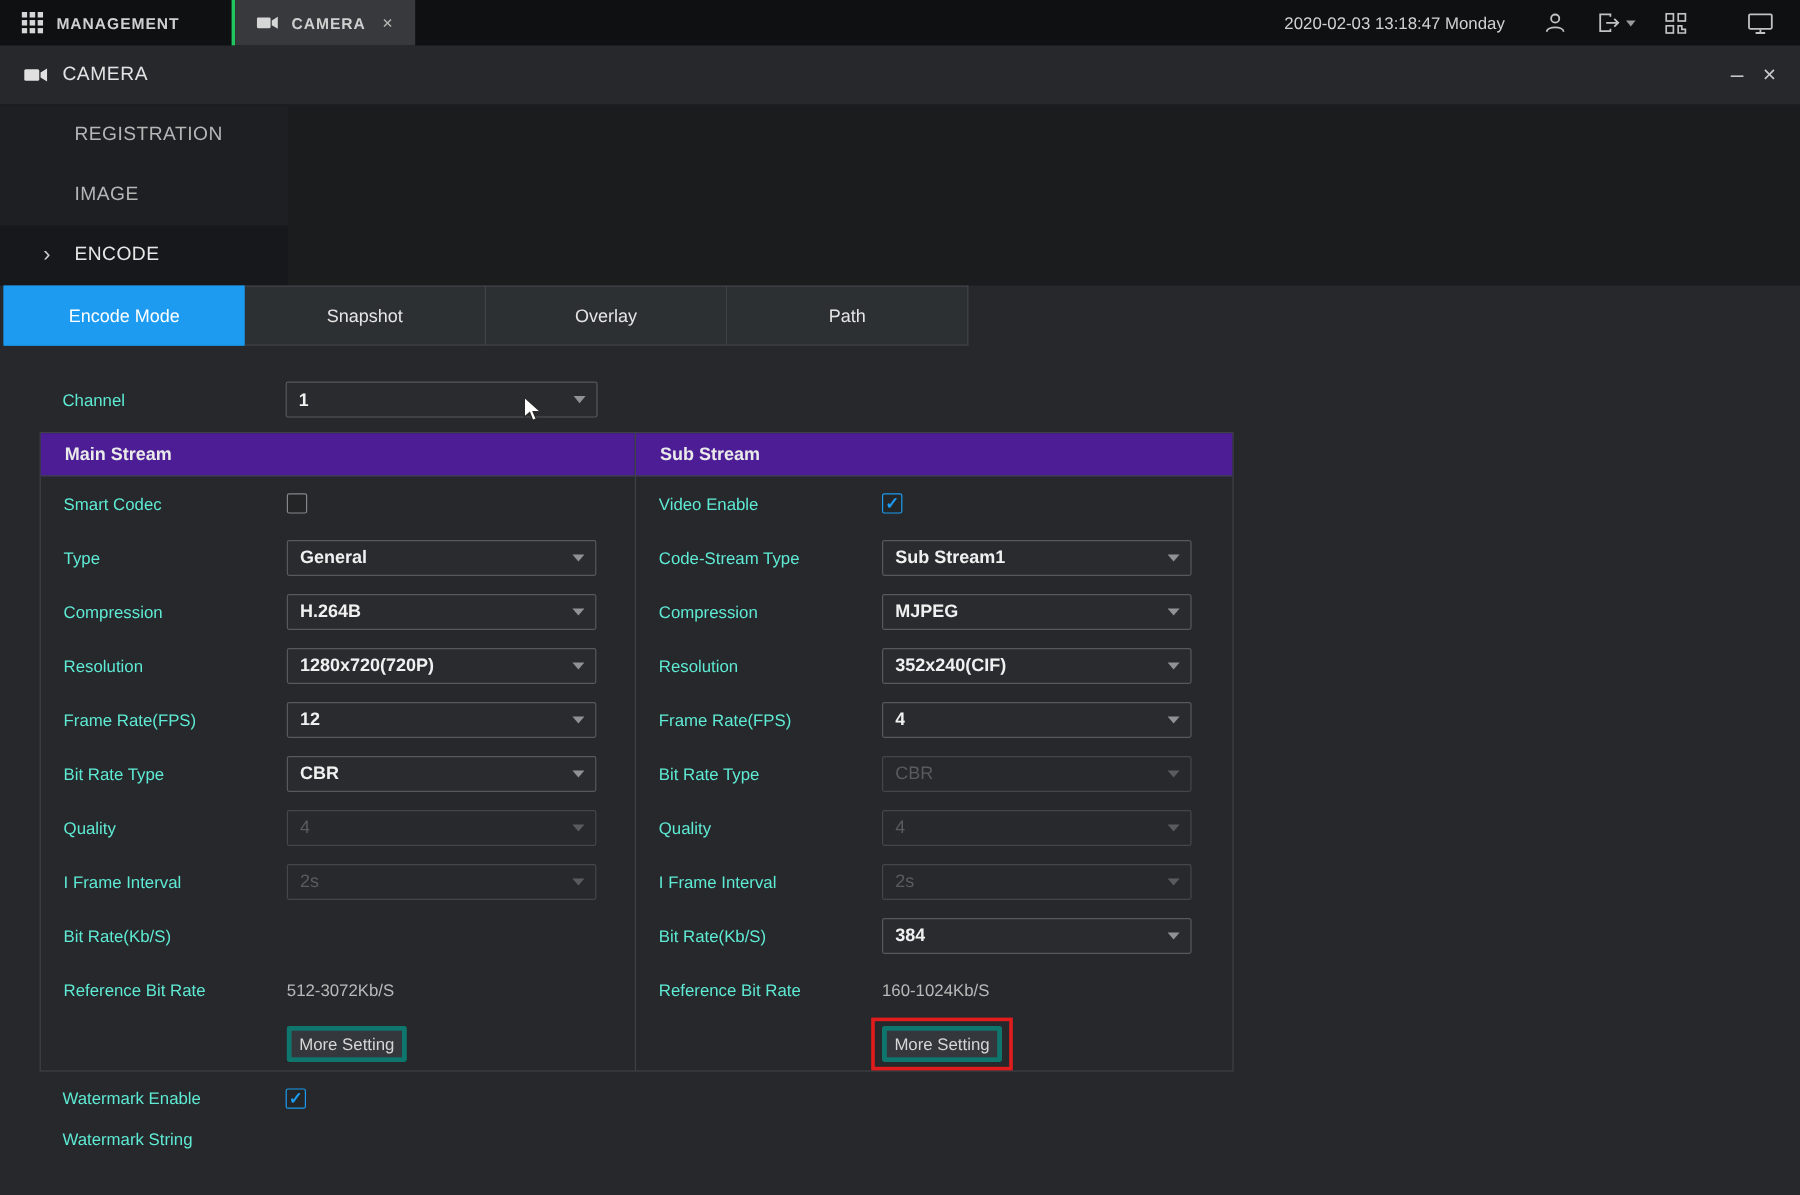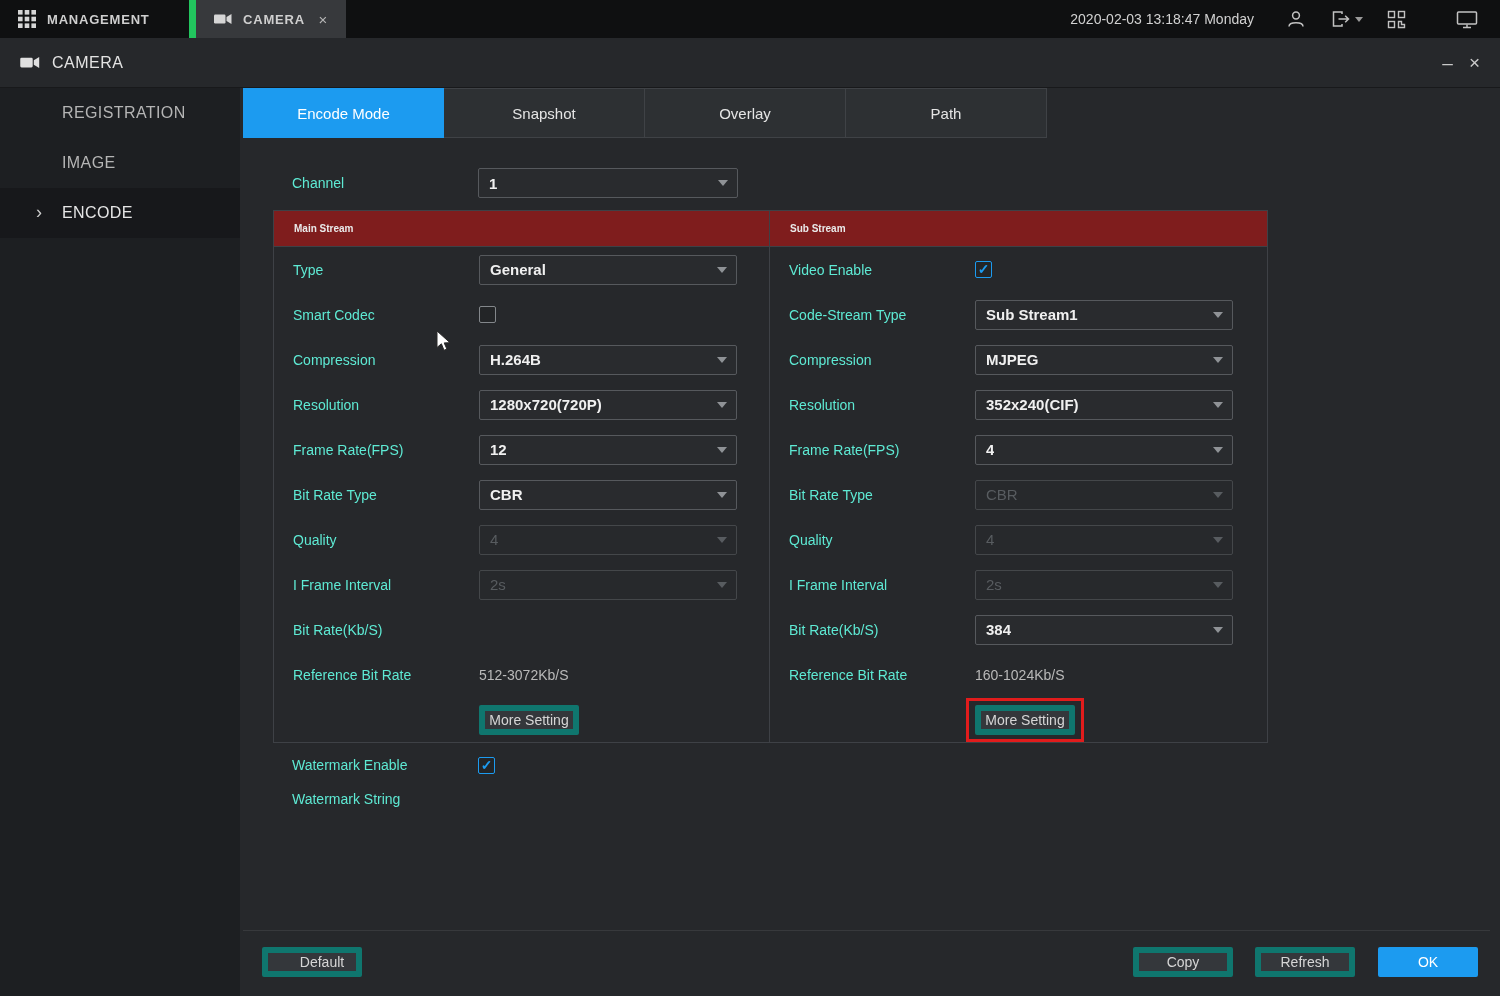--- a/index.html
+++ b/index.html
@@ -3,37 +3,37 @@
 <meta charset="utf-8">
 <style>
   * { margin:0; padding:0; box-sizing:border-box; }
   html,body { background:#000; }
   body { font-family:"Liberation Sans", sans-serif; }
   .screen { position:relative; width:1500px; height:996px; background:#1b1c1e; overflow:hidden; }
 
   
   .topbar { position:absolute; top:0; left:0; right:0; height:38px; background:#0f1011; display:flex; align-items:center; }
   .top-tab { height:38px; display:flex; align-items:center; gap:11px; padding:0 18px; color:#cfcfcf; font-size:13px; font-weight:bold; letter-spacing:0.8px; cursor:pointer; }
-  .top-tab.mgmt { width:196px; border-right:7px solid #22c55e; }
+  .top-tab.mgmt { width:196px; border-right:3px solid #22c55e; }
   .top-tab.cam { background:#37393c; width:150px; position:relative; }
   .tab-close { margin-left:auto; color:#b6b6b6; font-size:15px; font-weight:normal; }
   .top-right { margin-left:auto; display:flex; align-items:center; gap:24px; padding-right:22px; }
   .datetime { color:#d2d2d2; font-size:14px; font-weight:normal; letter-spacing:0; margin-right:8px; }
   .tb-icon { display:inline-flex; align-items:center; cursor:pointer; }
   .tb-caret { width:0; height:0; border-left:4px solid transparent; border-right:4px solid transparent; border-top:5px solid #9a9a9a; margin-left:4px; }
   .tb-icon.last { margin-left:26px; }
 
   
   .titlebar { position:absolute; top:38px; left:0; right:0; height:50px; background:#26282b; display:flex; align-items:center; padding:0 20px; border-bottom:1px solid #18191b; }
   .titlebar .ttl { color:#e3e3e3; font-size:16px; margin-left:12px; letter-spacing:0.5px; }
   .win-controls { margin-left:auto; display:flex; align-items:center; gap:16px; }
   .winbtn { color:#c9c9c9; font-size:19px; cursor:pointer; line-height:1; }
 
   
-  .body { position:absolute; top:88px; left:0; right:0; bottom:0; display:flex; }
+  .body { position:absolute; top:88px; left:0; right:0; bottom:0; display:flex;flex-direction:column; }
   .sidebar { width:240px; background:#1d1f22; flex-shrink:0; }
   .side-item { height:50px; display:flex; align-items:center; padding-left:62px; color:#b5b5b5; font-size:16px; letter-spacing:0.4px; position:relative; cursor:pointer; }
   .side-item.active { background:#17181b; color:#e6e6e6; }
   .side-arrow { position:absolute; left:36px; top:50%; transform:translateY(-54%); color:#cdcdcd; font-size:18px; }
   .content { flex:1; background:#26282b; position:relative; }
 
   
   .tabs { position:absolute; top:0; left:3px; display:flex; }
   .ctab { width:201px; height:50px; display:flex; align-items:center; justify-content:center; background:#2d3033; border:1px solid #3f4246; border-left:none; color:#e5e5e5; font-size:15px; cursor:pointer; }
   .ctab:first-child { border-left:1px solid #3f4246; }
@@ -47,34 +47,34 @@
   .caret { position:absolute; right:9px; top:11px; width:0; height:0; border-left:5px solid transparent; border-right:5px solid transparent; border-top:6px solid #8f9296; }
   .dd.disabled { border-color:#44474a; background:#27292c; cursor:default; }
   .dd.disabled .ddv { color:#585c60; font-weight:normal; }
   .dd.disabled .caret { border-top-color:#585c60; }
 
   .cb { width:17px; height:17px; border:1px solid #83878b; border-radius:2px; background:#232527; display:flex; align-items:center; justify-content:center; cursor:pointer; }
   .cb .tick { display:none; }
   .cb.checked { border-color:#1c9bf0; }
   .cb.checked .tick { display:block; color:#1c9bf0; font-size:14px; font-weight:bold; line-height:1; margin-top:-1px; }
 
-  .btn { height:30px; background:#34373b; border:6px solid #0f766e; border-radius:2px; color:#d6d6d6; font-size:14px; display:inline-flex; align-items:center; justify-content:center; cursor:pointer; font-family:"Liberation Sans", sans-serif; }
+  .btn { height:30px; background:#34373b; border:4px solid #0f766e; border-radius:2px; color:#d6d6d6; font-size:14px; display:inline-flex; align-items:center; justify-content:center; cursor:pointer; font-family:"Liberation Sans", sans-serif; }
   .w100 { width:100px; }
   .btn.ok { background:#1c9bf0; border-color:#1c9bf0; color:#fff;margin-left:12px; }
 
   
   .channel-row { position:absolute; top:80px; left:52px; display:flex; align-items:center; height:30px; }
   .channel-row .flabel { width:186px; }
   .channel-row .dd { width:260px; }
 
   
   .streams { position:absolute; top:122px; left:33px; width:995px; border:1px solid #3e4146; display:flex; background:#26282b; }
   .panel { width:495px; }
   .panel.sub { flex:1; border-left:1px solid #3e4146; }
-  .phead { height:36px; background:#7f1d1d; border-bottom:1px solid #3e4146; display:flex; align-items:center; padding-left:20px; color:#eaeaea; font-size:10px; font-weight:bold; }
+  .phead { height:36px; background:#4c1d95; border-bottom:1px solid #3e4146; display:flex; align-items:center; padding-left:20px; color:#eaeaea; font-size:15px; font-weight:bold; }
   .pbody { padding:0; }
   .refval { color:#b9b9b9; font-size:14px; }
   .redbox { border:3px solid #e11c1c; padding:4px 6px; display:inline-block; margin-left:-9px; line-height:0; }
 
   
   .wm-enable-row { position:absolute; top:662px; left:52px; display:flex; align-items:center; height:30px; }
   .wm-enable-row .flabel, .wm-string-row .flabel { width:186px; }
   .wm-string-row { position:absolute; top:703px; left:52px; display:flex; align-items:flex-start; height:30px; }
   .txtinput { width:260px; height:30px; background:#292b2e; border:1px solid #56595d; border-radius:2px; color:#f0f0f0; font-size:15px; font-weight:bold; padding:0 10px; font-family:"Liberation Sans", sans-serif; }
 
@@ -202,29 +202,29 @@
           <i class="caret"></i>
         </div>
       </div>
 
       <div class="streams">
 
         <div class="panel">
           <div class="phead">Main Stream</div>
           <div class="pbody">
             <div class="frow">
-              <span class="flabel">Type</span>
-              <div class="dd">
-                  <span class="ddv">General</span>
-                  <i class="caret"></i>
-                </div>
-            </div>
-            <div class="frow">
               <span class="flabel">Smart Codec</span>
               <span class="cb"></span>
+            </div>
+            <div class="frow">
+              <span class="flabel">Type</span>
+              <div class="dd">
+                  <span class="ddv">General</span>
+                  <i class="caret"></i>
+                </div>
             </div>
             <div class="frow">
               <span class="flabel">Compression</span>
               <div class="dd">
                   <span class="ddv">H.264B</span>
                   <i class="caret"></i>
                 </div>
             </div>
             <div class="frow">
               <span class="flabel">Resolution</span>

